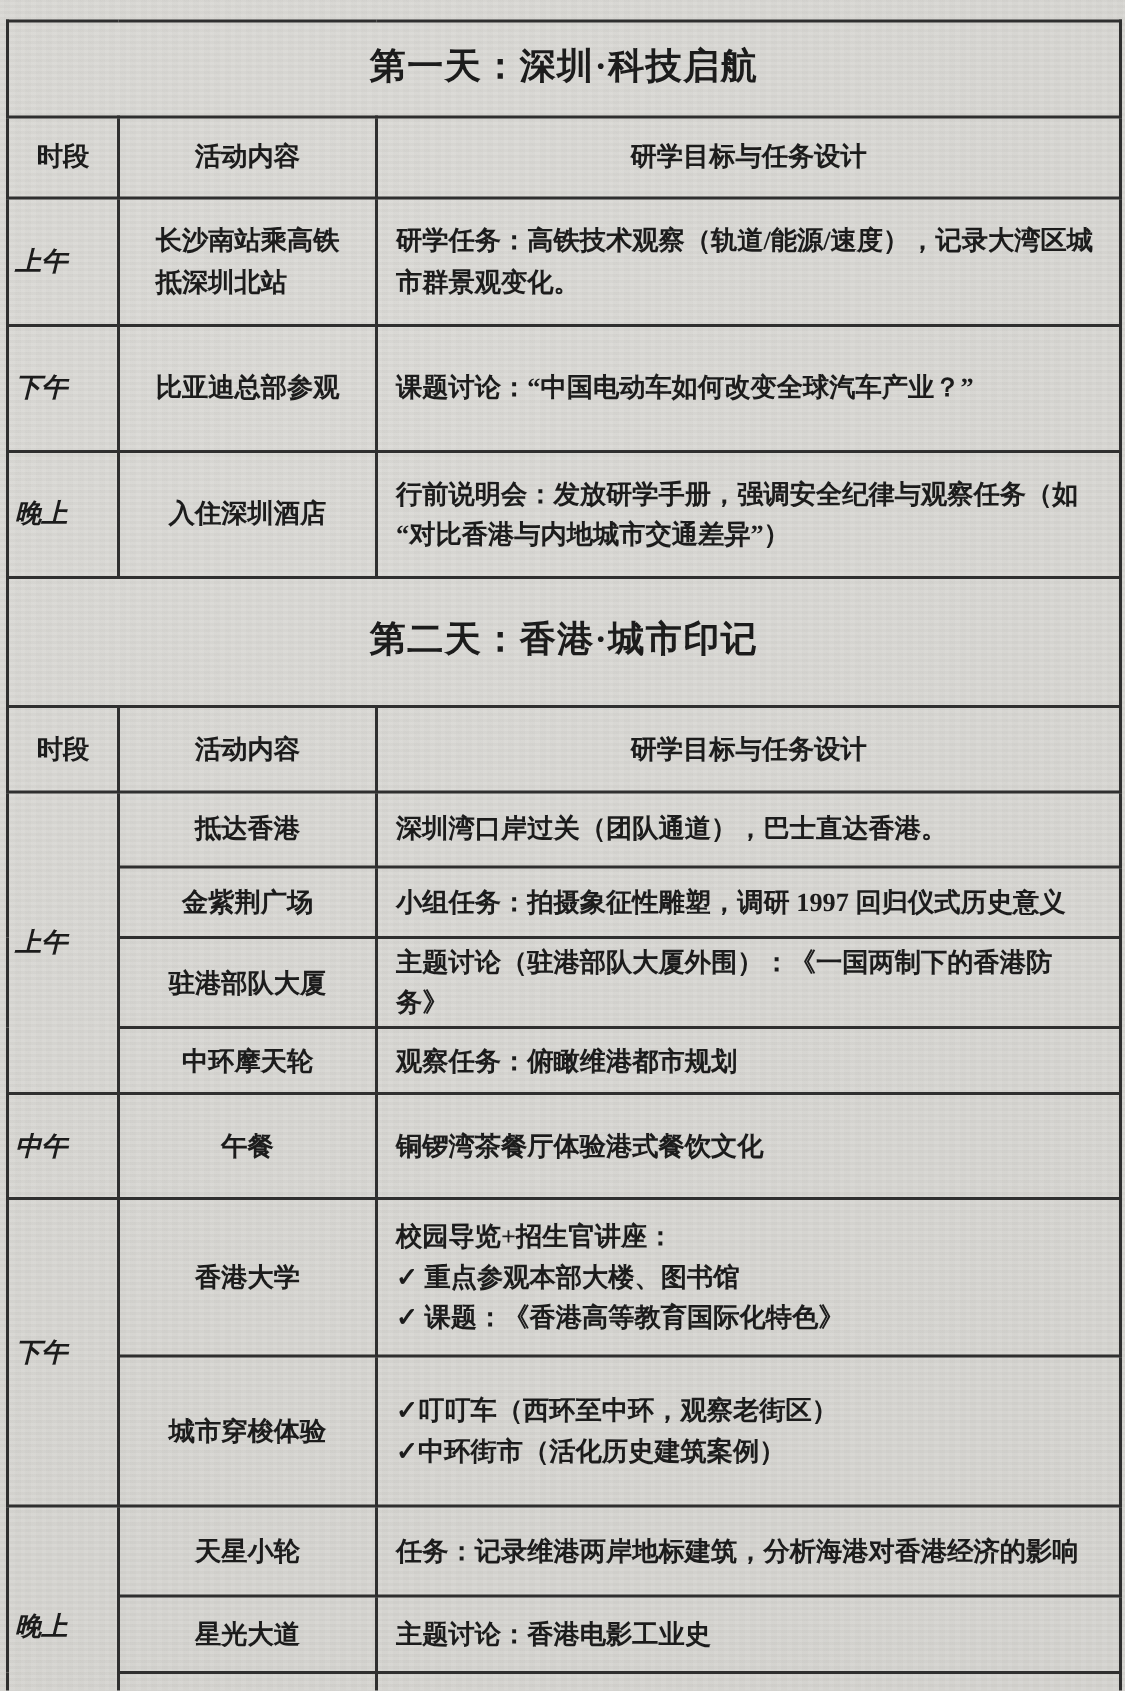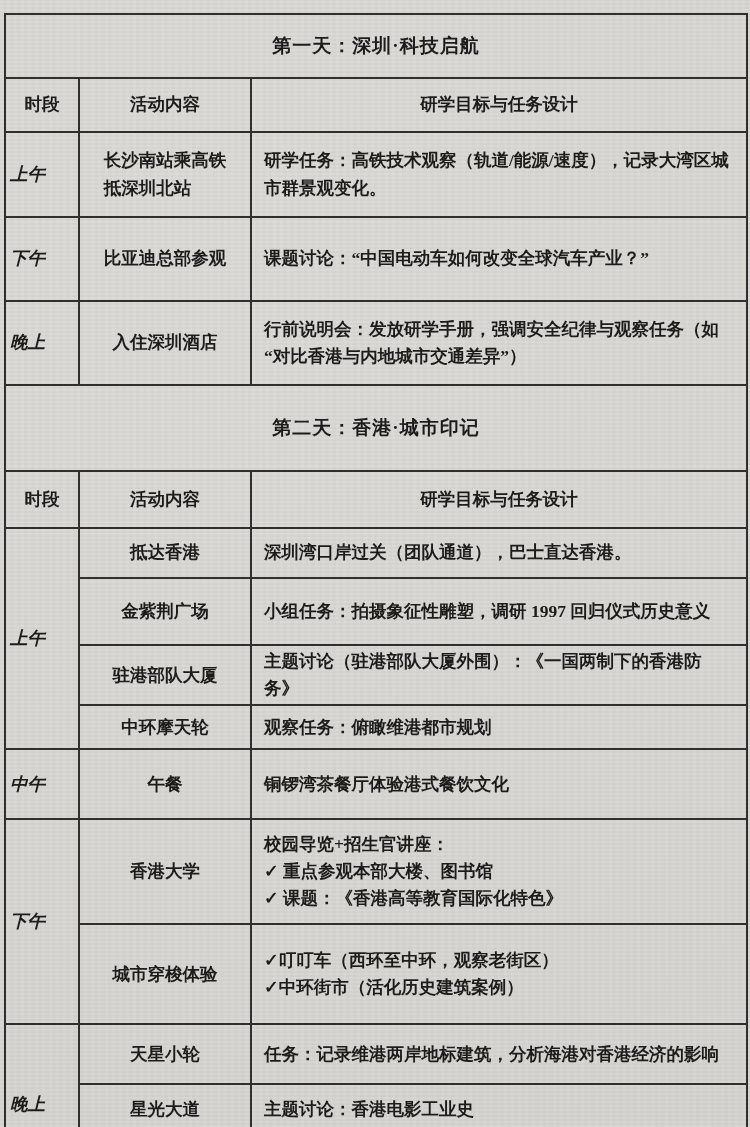--- a/index.html
+++ b/index.html
@@ -25,21 +25,21 @@
   td{
     border:2px solid #2f2f2f;
     padding:2px 4px;
     vertical-align:middle;
     font-size:17.5px;
     line-height:1.55;
     background:transparent;
   }
   td.day-title{
     text-align:center;
-    font-size:19px;
+    font-size:24px;
     letter-spacing:1px;
     padding:6px 0;
   }
   td.col-head{text-align:center;margin-left:44px;}
   td.time{text-align:left;font-style:italic;}
   td.activity{text-align:center;}
   td.activity .act{
     display:inline-block;text-align:left;white-space:pre-line;
   }
   td.goal{
@@ -91,21 +91,21 @@
     <td class="col-head">时段</td>
     <td class="col-head">活动内容</td>
     <td class="col-head">研学目标与任务设计</td>
   </tr>
 
   <tr style="height:50px;">
     <td class="time" rowspan="4">上午</td>
     <td class="activity"><span class="act">抵达香港</span></td>
     <td class="goal">深圳湾口岸过关（团队通道），巴士直达香港。</td>
   </tr>
-  <tr style="height:67px;">
+  <tr style="height:47px;">
     <td class="activity"><span class="act">金紫荆广场</span></td>
     <td class="goal">小组任务：拍摄象征性雕塑，调研 1997 回归仪式历史意义</td>
   </tr>
   <tr style="height:53px;">
     <td class="activity"><span class="act">驻港部队大厦</span></td>
     <td class="goal">主题讨论（驻港部队大厦外围）：《一国两制下的香港防务》</td>
   </tr>
   <tr style="height:44px;">
     <td class="activity"><span class="act">中环摩天轮</span></td>
     <td class="goal">观察任务：俯瞰维港都市规划</td>

